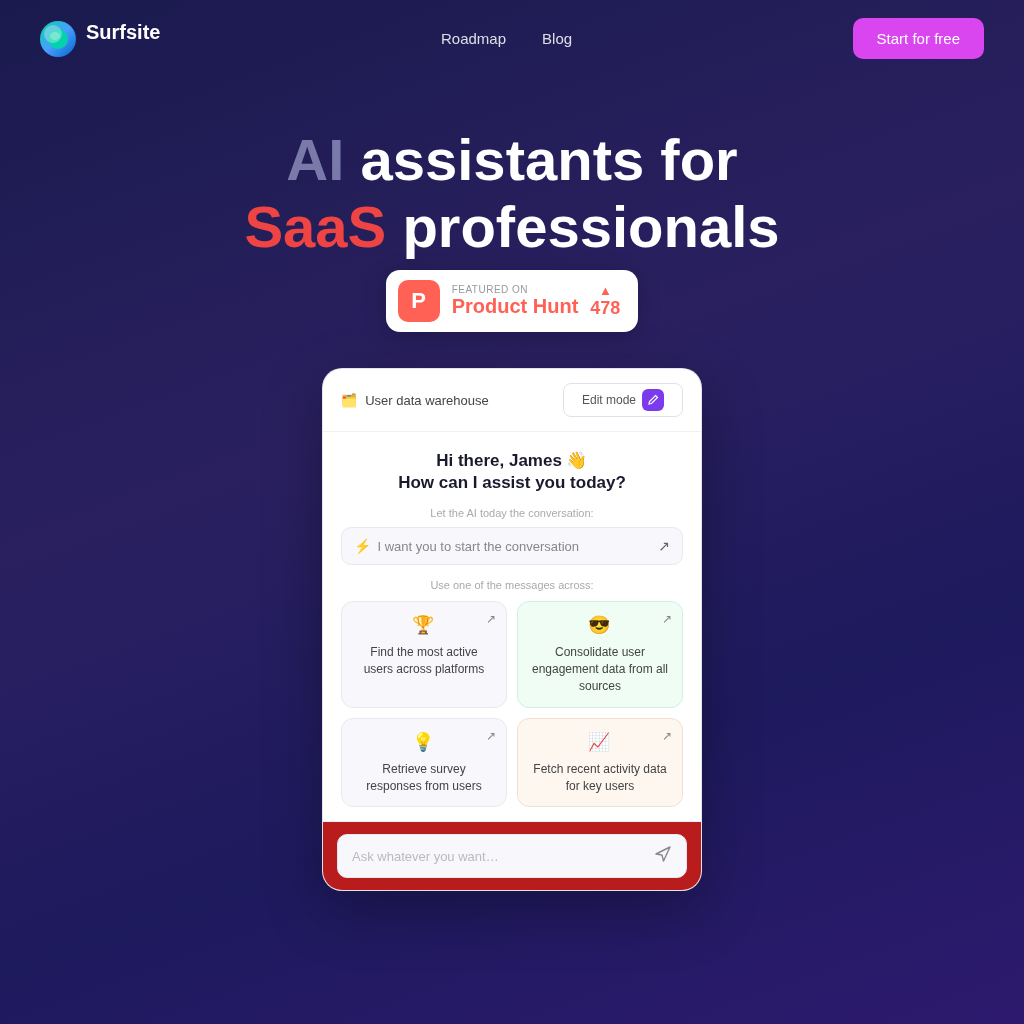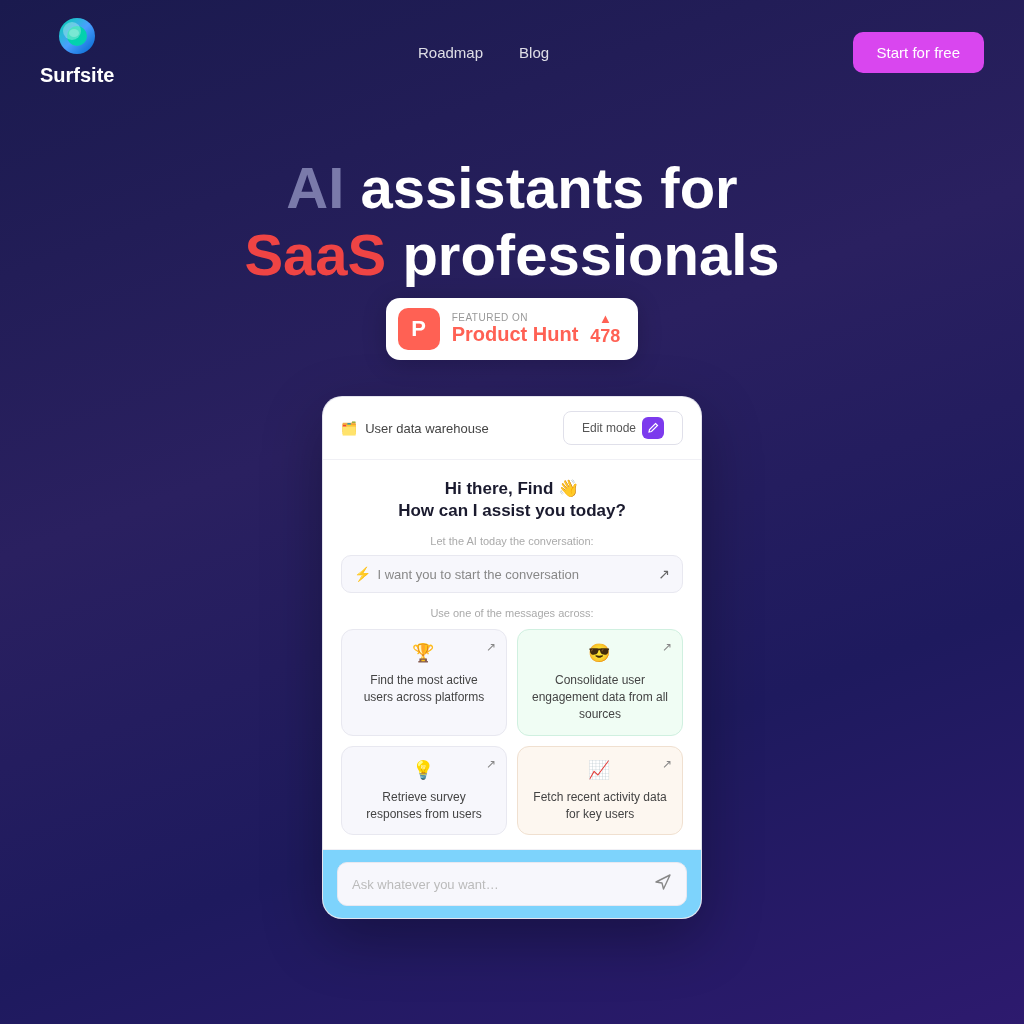--- a/index.html
+++ b/index.html
@@ -14,23 +14,22 @@
 
     
     nav {
       display: flex;
       align-items: center;
       justify-content: space-between;
       padding: 18px 40px;
     }
     .logo-area {
       display: flex;
-      align-items: center;
+      align-items: flex-start;
       gap: 10px;
-      flex-direction: column;
     }
     .logo-icon {
       width: 36px;
       height: 36px;
       border-radius: 50%;
       background: linear-gradient(135deg, #00d4aa 0%, #4a9eff 50%, #0066cc 100%);
       display: flex;
       align-items: center;
       justify-content: center;
       overflow: hidden;
@@ -305,21 +304,21 @@
     .suggestion-text {
       font-size: 12px;
       color: #444;
       line-height: 1.4;
     }
 
     
     .card-footer {
       padding: 12px 14px;
       border-top: 1px solid #f0f0f5;
-      background: #7dd3fc;
+      background: #b91c1c;
     }
     .ask-input {
       display: flex;
       align-items: center;
       justify-content: space-between;
       background: #f7f7fc;
       border: 1px solid #e8e8f0;
       border-radius: 10px;
       padding: 10px 14px;
     }
@@ -397,21 +396,21 @@
         <span>Edit mode</span>
         <div class="edit-icon-circle">
           <svg width="12" height="12" viewBox="0 0 12 12" fill="none">
             <path d="M8.5 1.5L10.5 3.5L4.5 9.5L2 10L2.5 7.5L8.5 1.5Z" stroke="white" stroke-width="1.2" fill="none"></path>
           </svg>
         </div>
       </button>
     </div>
 
     <div class="card-body">
-      <div class="greeting">Hi there, Find 👋</div>
+      <div class="greeting">Hi there, James 👋</div>
       <div class="greeting-sub">How can I assist you today?</div>
 
       <div class="section-label">Let the AI today the conversation:</div>
 
       <button class="start-convo-btn">
         <div style="display:flex;align-items:center;">
           <span class="convo-icon">⚡</span>
           <span>I want you to start the conversation</span>
         </div>
         <span class="arrow-icon">↗</span>

